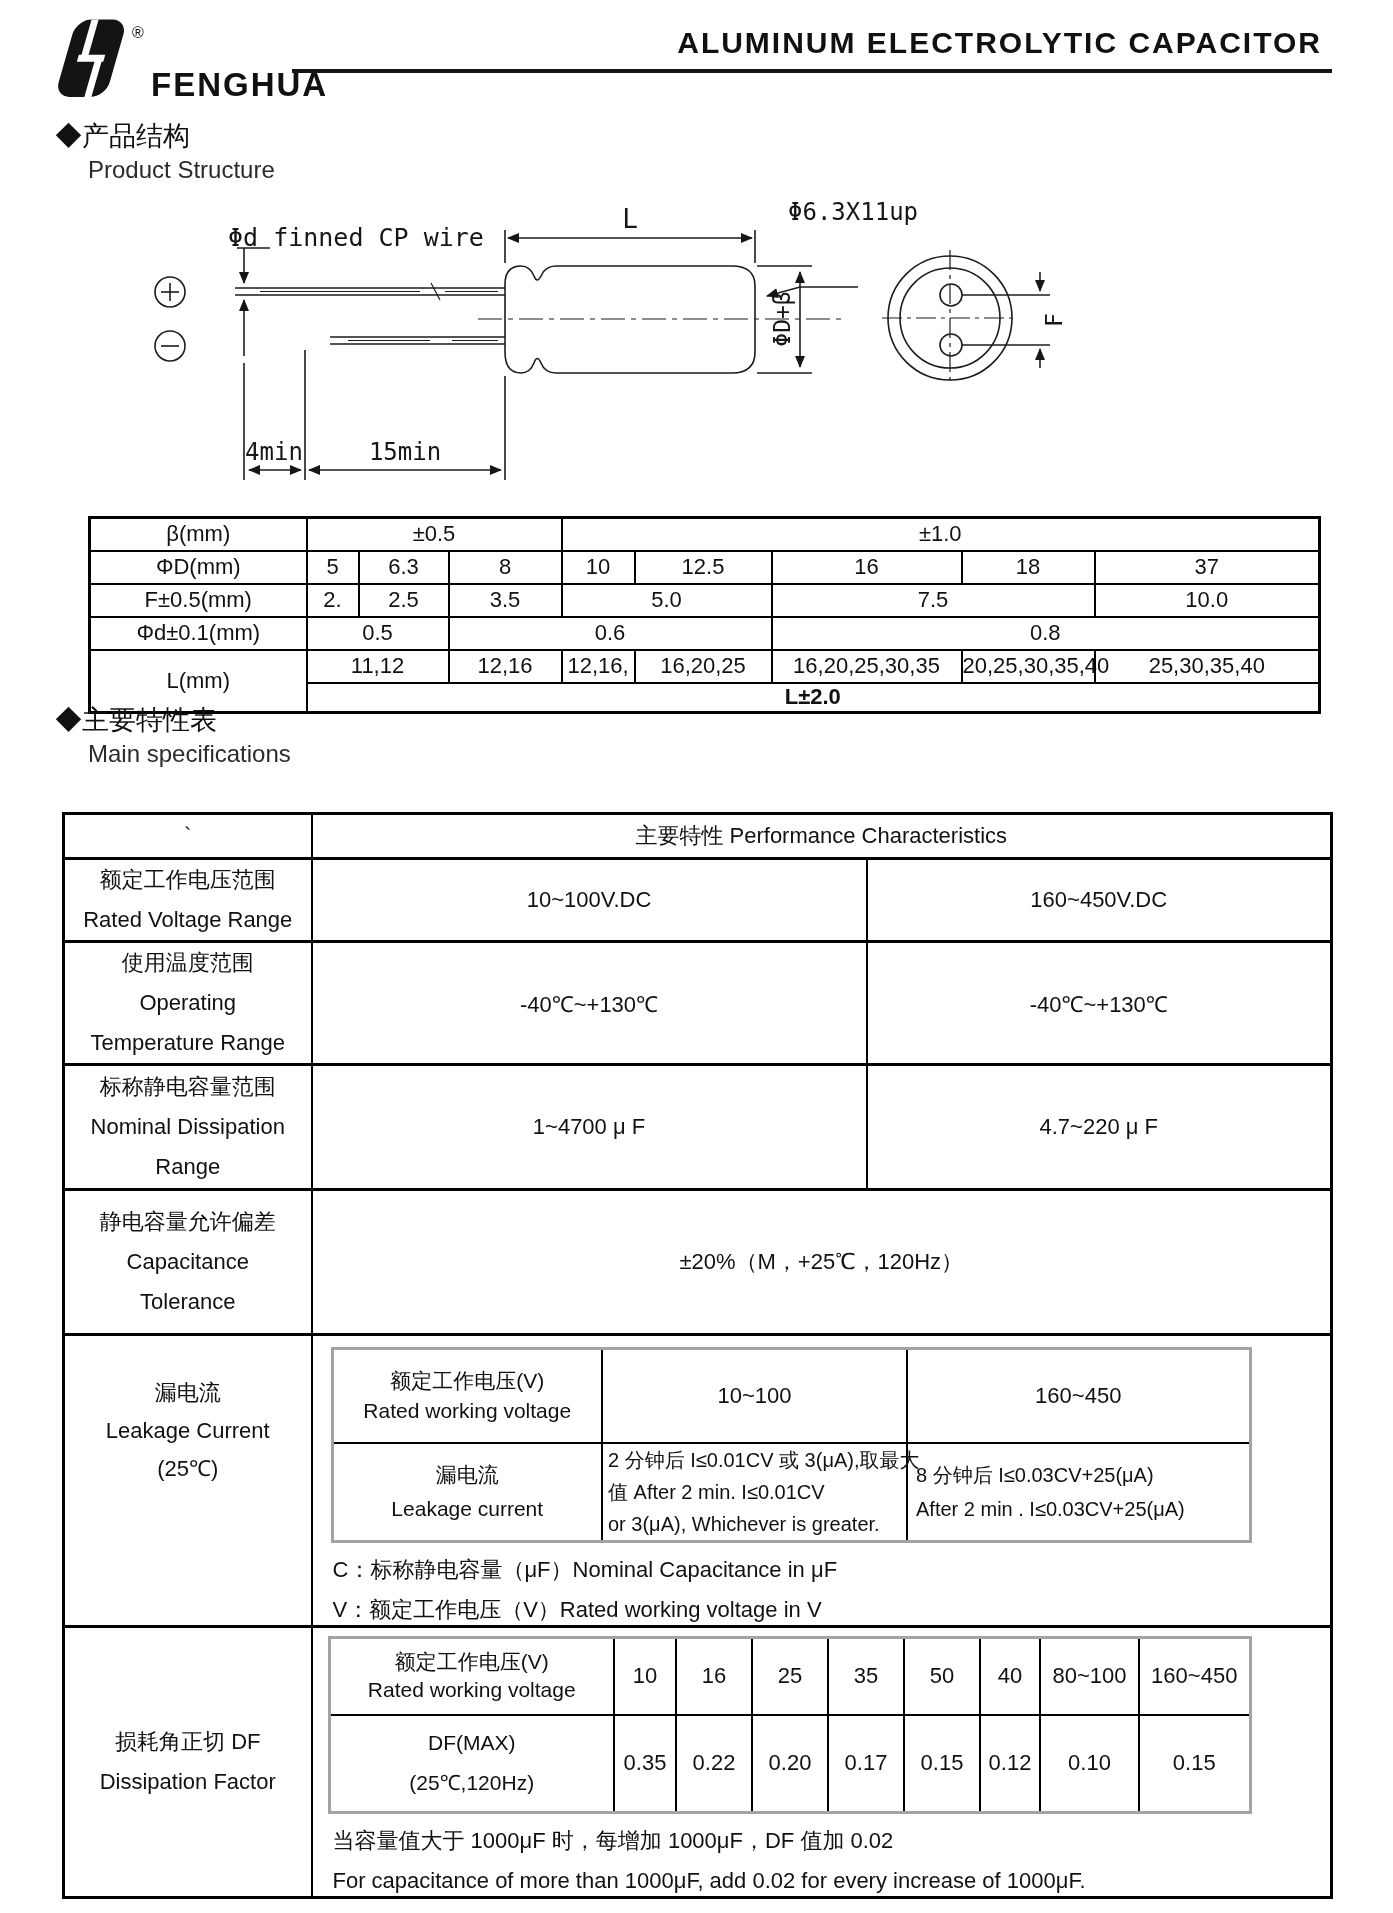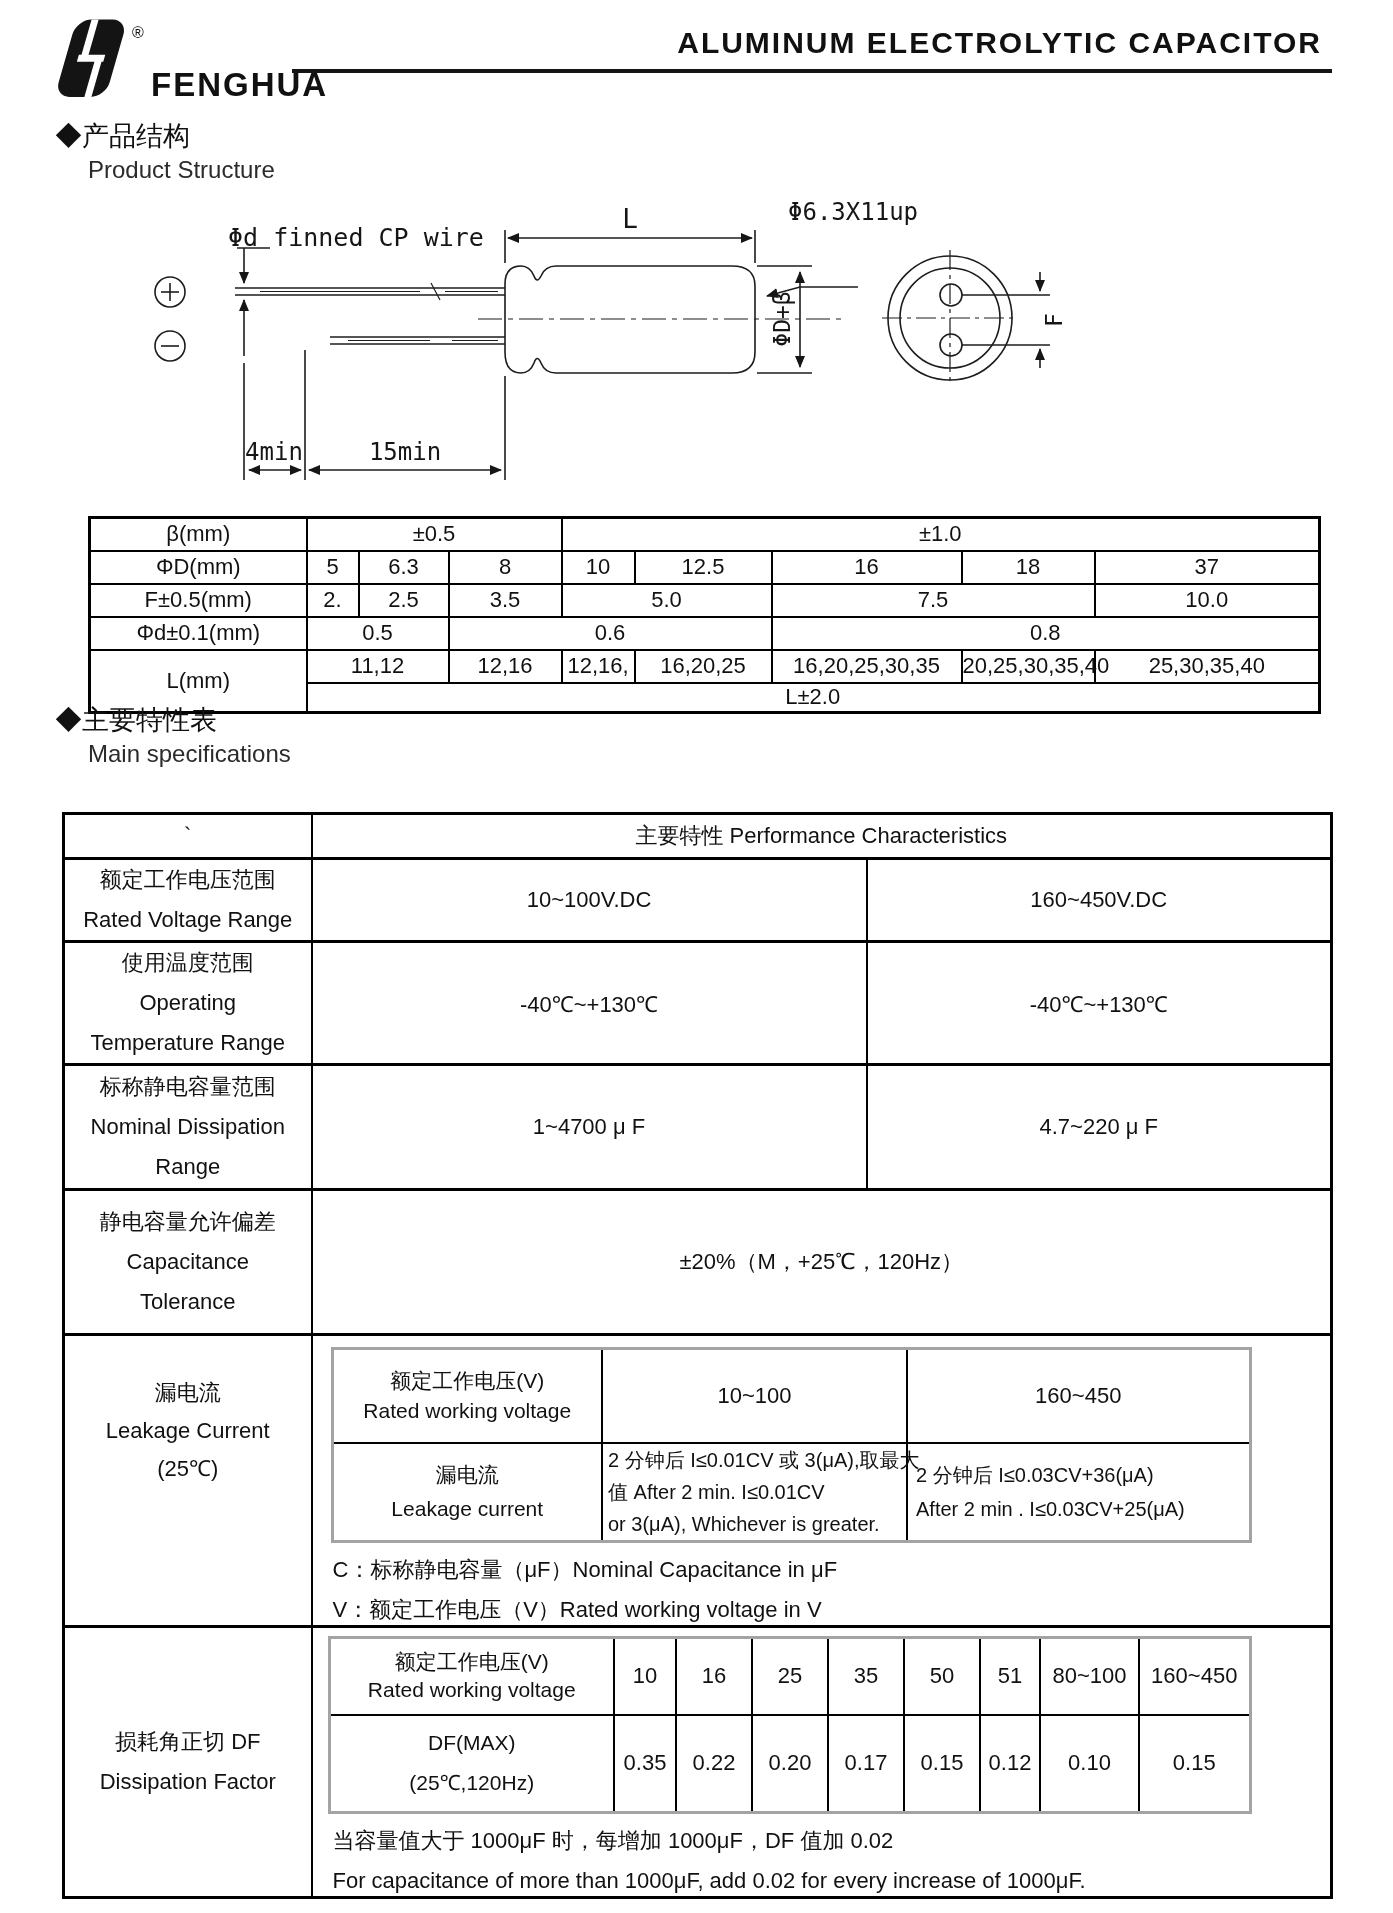--- a/index.html
+++ b/index.html
@@ -17,21 +17,21 @@
   .sec-cn{position:absolute;font-size:27px;font-weight:500;color:#111;white-space:nowrap;}
   .sec-en{position:absolute;font-size:24px;color:#2b2b2b;white-space:nowrap;}
   
   .drawing{position:absolute;left:100px;top:188px;}
   .drawing text{font-family:"DejaVu Sans Mono",monospace;fill:#161616;}
   
   .dim-table{position:absolute;left:88px;top:516px;width:1230px;border-collapse:collapse;
              table-layout:fixed;border:3px solid #000;font-size:22px;}
   .dim-table td{border:2px solid #000;text-align:center;vertical-align:middle;padding:0;white-space:nowrap;}
   .dim-table tr{height:33px;}
-  .dim-table tr.short{height:30px;}
+  .dim-table tr.short{height:30px;font-weight:bold;}
   
   .spec-table{position:absolute;left:62px;top:812px;width:1268px;border-collapse:collapse;
               table-layout:fixed;border:3px solid #000;font-size:22px;}
   .spec-table > tbody > tr > td{border:2px solid #000;border-top-width:3px;border-bottom-width:3px;
               text-align:center;vertical-align:middle;padding:0;}
   .ln{line-height:40px;white-space:nowrap;}
   .sl-lk{vertical-align:top !important;padding-top:38px !important;}
   .sl-lk .ln{line-height:38px;}
   .cell-flush{vertical-align:top !important;text-align:left !important;}
   .inner{border-collapse:collapse;table-layout:fixed;border:3px solid #a3a3a3;}
@@ -281,21 +281,21 @@
             <td>
               <div class="bl">漏电流</div>
               <div class="bl">Leakage current</div>
             </td>
             <td class="txt">
               <div class="t3">2 分钟后 I≤0.01CV 或 3(μA),取最大</div>
               <div class="t3">值 After 2 min. I≤0.01CV</div>
               <div class="t3">or 3(μA), Whichever is greater.</div>
             </td>
             <td class="txt">
-              <div class="t2">2 分钟后 I≤0.03CV+36(μA)</div>
+              <div class="t2">8 分钟后 I≤0.03CV+25(μA)</div>
               <div class="t2">After 2 min . I≤0.03CV+25(μA)</div>
             </td>
           </tr>
           </tbody>
         </table>
         <div class="note first">C：标称静电容量（μF）Nominal Capacitance in μF</div>
         <div class="note">V：额定工作电压（V）Rated working voltage in V</div>
       </td>
     </tr>
     <tr style="height:262px">
@@ -320,21 +320,21 @@
           <tr style="height:78px">
             <td>
               <div class="hline">额定工作电压(V)</div>
               <div class="hline">Rated working voltage</div>
             </td>
             <td>10</td>
             <td>16</td>
             <td>25</td>
             <td>35</td>
             <td>50</td>
-            <td>51</td>
+            <td>40</td>
             <td>80~100</td>
             <td>160~450</td>
           </tr>
           <tr style="height:97px">
             <td>
               <div class="bl">DF(MAX)</div>
               <div class="bl">(25℃,120Hz)</div>
             </td>
             <td>0.35</td>
             <td>0.22</td>

